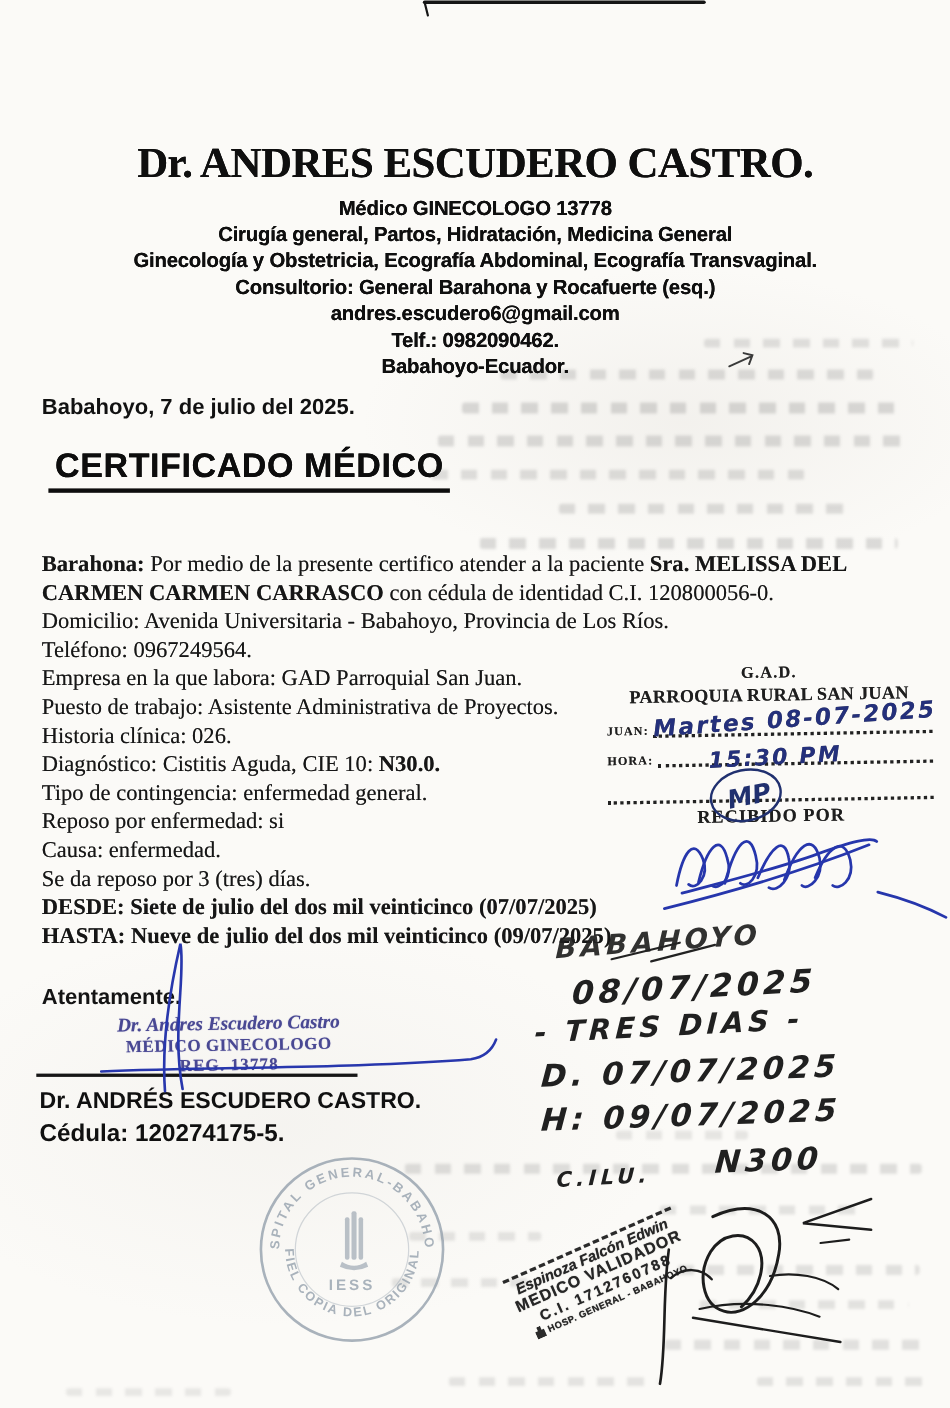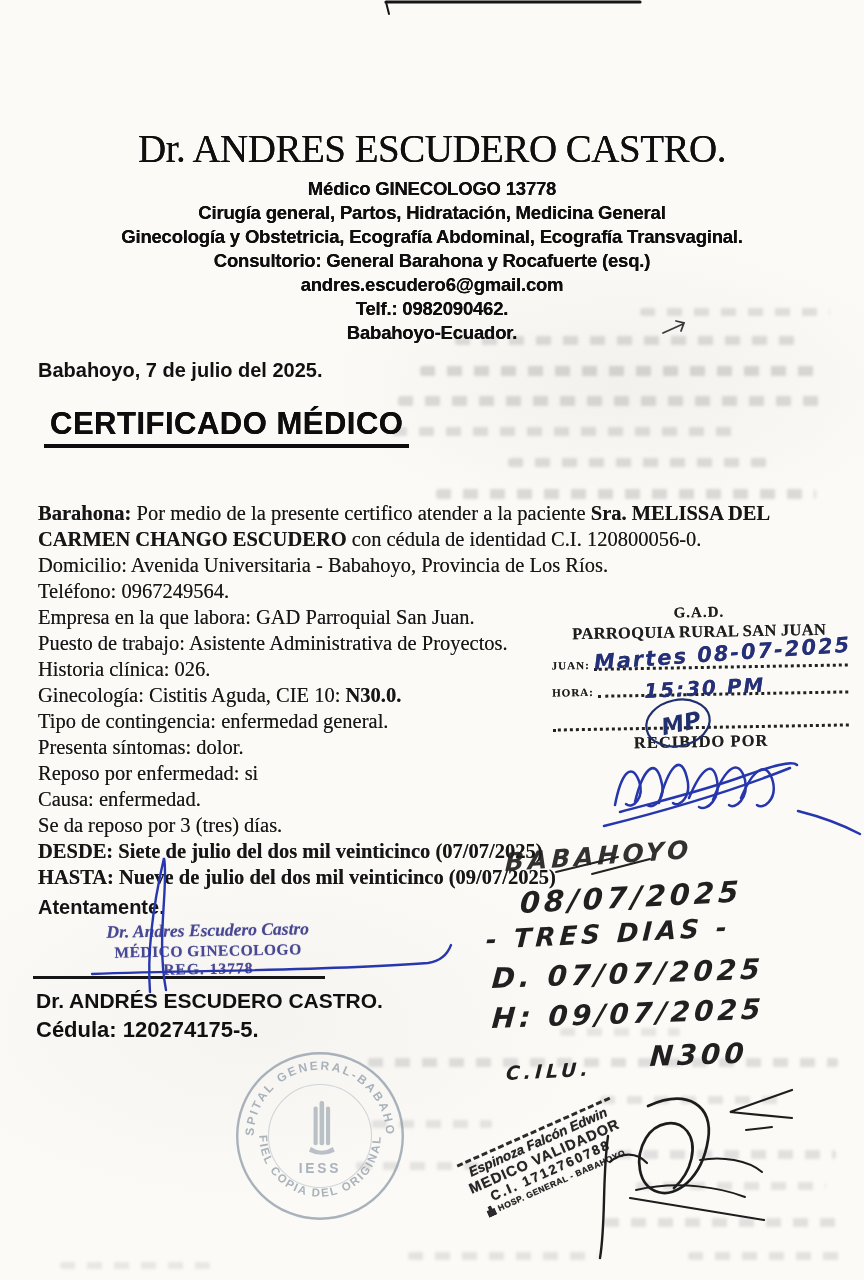--- a/index.html
+++ b/index.html
@@ -10,21 +10,21 @@
     color:#181818;
   }
   .page{position:absolute;inset:0;
     background:
       radial-gradient(ellipse 420px 200px at 72% 30%, rgba(205,200,192,.18), transparent 70%),
       radial-gradient(ellipse 500px 260px at 30% 80%, rgba(210,206,198,.14), transparent 70%),
       #fbfaf7;
   }
   
   .letterhead{position:absolute;left:0;top:126px;width:100%;text-align:center;color:#0f0f0f;}
-  .lh-title{font-family:"Liberation Serif",serif;font-weight:normal;font-size:39px;letter-spacing:-.5px;text-shadow:0 0 .6px #000;}
+  .lh-title{font-family:"Liberation Serif",serif;font-weight:bold;font-size:39px;letter-spacing:-.5px;text-shadow:0 0 .6px #000;}
   .lh-lines{margin-top:6px;font-family:"Liberation Sans",sans-serif;font-weight:bold;font-size:18.5px;line-height:24px;letter-spacing:-.2px;text-shadow:0 0 .4px #000;}
   
   .dateline{position:absolute;left:38px;top:359px;font-family:"Liberation Sans",sans-serif;font-weight:bold;font-size:20px;color:#111;}
   .doc-title-wrap{position:absolute;left:0;top:406px;width:100%;padding-left:44px;}
   .doc-title{display:inline-block;font-family:"Liberation Sans",sans-serif;font-weight:bold;font-size:31px;letter-spacing:.5px;color:#0d0d0d;border-bottom:4px solid #0d0d0d;padding:0 6px 2px 6px;text-shadow:0 0 .5px #000;}
   
   .body-text{position:absolute;left:38px;top:500px;width:800px;font-size:20.5px;line-height:26px;color:#161616;text-shadow:0 0 .4px rgba(0,0,0,.55);}
   .body-line{white-space:nowrap;}
   .seg-b{font-weight:bold;}
   
@@ -126,29 +126,28 @@
   </header>
 
   <div class="dateline">Babahoyo, 7 de julio del 2025.</div>
 
   <div class="doc-title-wrap">
     <span class="doc-title">CERTIFICADO MÉDICO</span>
   </div>
 
   <div class="body-text">
     <div class="body-line"><span class="seg seg-b">Barahona:</span><span class="seg"> Por medio de la presente certifico atender a la paciente </span><span class="seg seg-b">Sra. MELISSA DEL</span></div>
-    <div class="body-line"><span class="seg seg-b">CARMEN CHANGO ESCUDERO</span><span class="seg"> con cédula de identidad C.I. 120800056-0.</span></div>
+    <div class="body-line"><span class="seg seg-b">CARMEN CARMEN CARRASCO</span><span class="seg"> con cédula de identidad C.I. 120800056-0.</span></div>
     <div class="body-line"><span class="seg">Domicilio: Avenida Universitaria - Babahoyo, Provincia de Los Ríos.</span></div>
     <div class="body-line"><span class="seg">Teléfono: 0967249564.</span></div>
     <div class="body-line"><span class="seg">Empresa en la que labora: GAD Parroquial San Juan.</span></div>
     <div class="body-line"><span class="seg">Puesto de trabajo: Asistente Administrativa de Proyectos.</span></div>
     <div class="body-line"><span class="seg">Historia clínica: 026.</span></div>
-    <div class="body-line"><span class="seg">Ginecología: Cistitis Aguda, CIE 10: </span><span class="seg seg-b">N30.0.</span></div>
+    <div class="body-line"><span class="seg">Diagnóstico: Cistitis Aguda, CIE 10: </span><span class="seg seg-b">N30.0.</span></div>
     <div class="body-line"><span class="seg">Tipo de contingencia: enfermedad general.</span></div>
-    <div class="body-line"><span class="seg">Presenta síntomas: dolor.</span></div>
     <div class="body-line"><span class="seg">Reposo por enfermedad: si</span></div>
     <div class="body-line"><span class="seg">Causa: enfermedad.</span></div>
     <div class="body-line"><span class="seg">Se da reposo por 3 (tres) días.</span></div>
     <div class="body-line"><span class="seg seg-b">DESDE: Siete de julio del dos mil veinticinco  (07/07/2025)</span></div>
     <div class="body-line"><span class="seg seg-b">HASTA: Nueve de julio del dos mil veinticinco (09/07/2025)</span></div>
   </div>
 
   <div class="gad-stamp">
     <div class="gad-l1">G.A.D.</div>
     <div class="gad-l2">PARROQUIA RURAL SAN JUAN</div>

